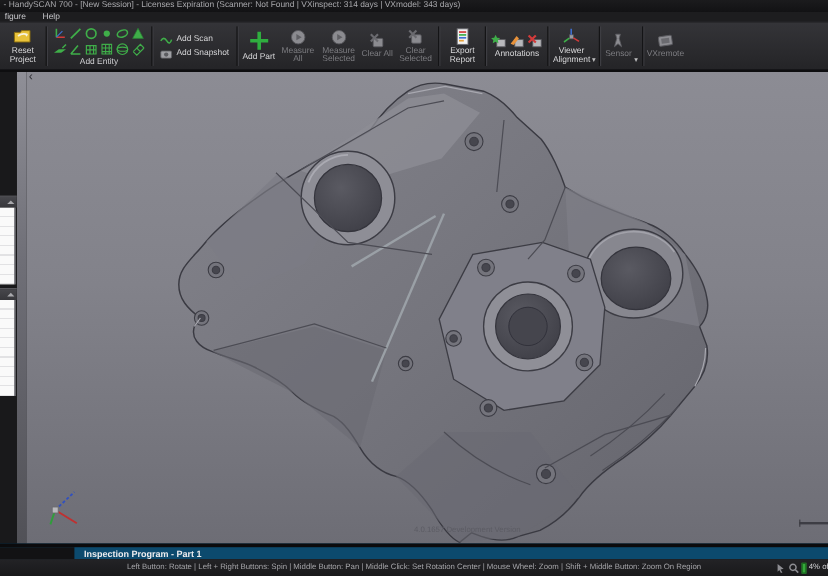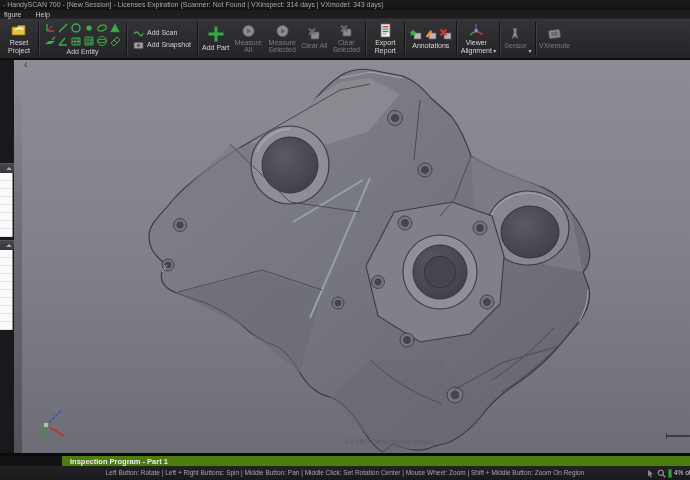--- a/index.html
+++ b/index.html
@@ -55,21 +55,21 @@
   .watermark { position:absolute; left:55%; transform:translateX(-50%); bottom:8px;
     color:#5c5c64; font-size:6.5px; white-space:nowrap; }
   .scalebar { position:absolute; right:0; bottom:13px; width:24px; height:5px;
     border-top:2px solid #3d3d44; }
   .scalebar::before { content:""; position:absolute; left:0; top:-4px; width:1px; height:6px; background:#3d3d44; }
   .model-svg, .triad-svg { position:absolute; }
   .model-svg { left:0; top:0; }
   .triad-svg { left:12px; bottom:10px; }
 
   
-  .tabbar { position:relative; height:13px; background:#4d7c0f; border-top:3px solid #0b0b0d;
+  .tabbar { position:relative; height:13px; background:#0c4a6e; border-top:3px solid #0b0b0d;
     color:#ededef; font-size:7.5px; font-weight:bold; line-height:10px; }
   .tabbar .darkseg { position:absolute; left:0; top:0; bottom:0; width:62px; background:#121214; }
   .tabbar .tab-label { position:absolute; left:70px; top:1px; }
 
   
   .statusbar { position:relative; height:14px; background:linear-gradient(#232326,#19191b);
     color:#a5a5a9; font-size:6.5px; line-height:14px; text-align:center; overflow:hidden; }
   .status-right { position:absolute; right:-6px; top:0; height:14px; display:flex; align-items:center; gap:2px; }
   .membar { width:4px; height:9px; background:#35a83a; border:1px solid #1c6b20; }
   .memtext { color:#d6d6d8; font-size:6.5px; white-space:nowrap; }

